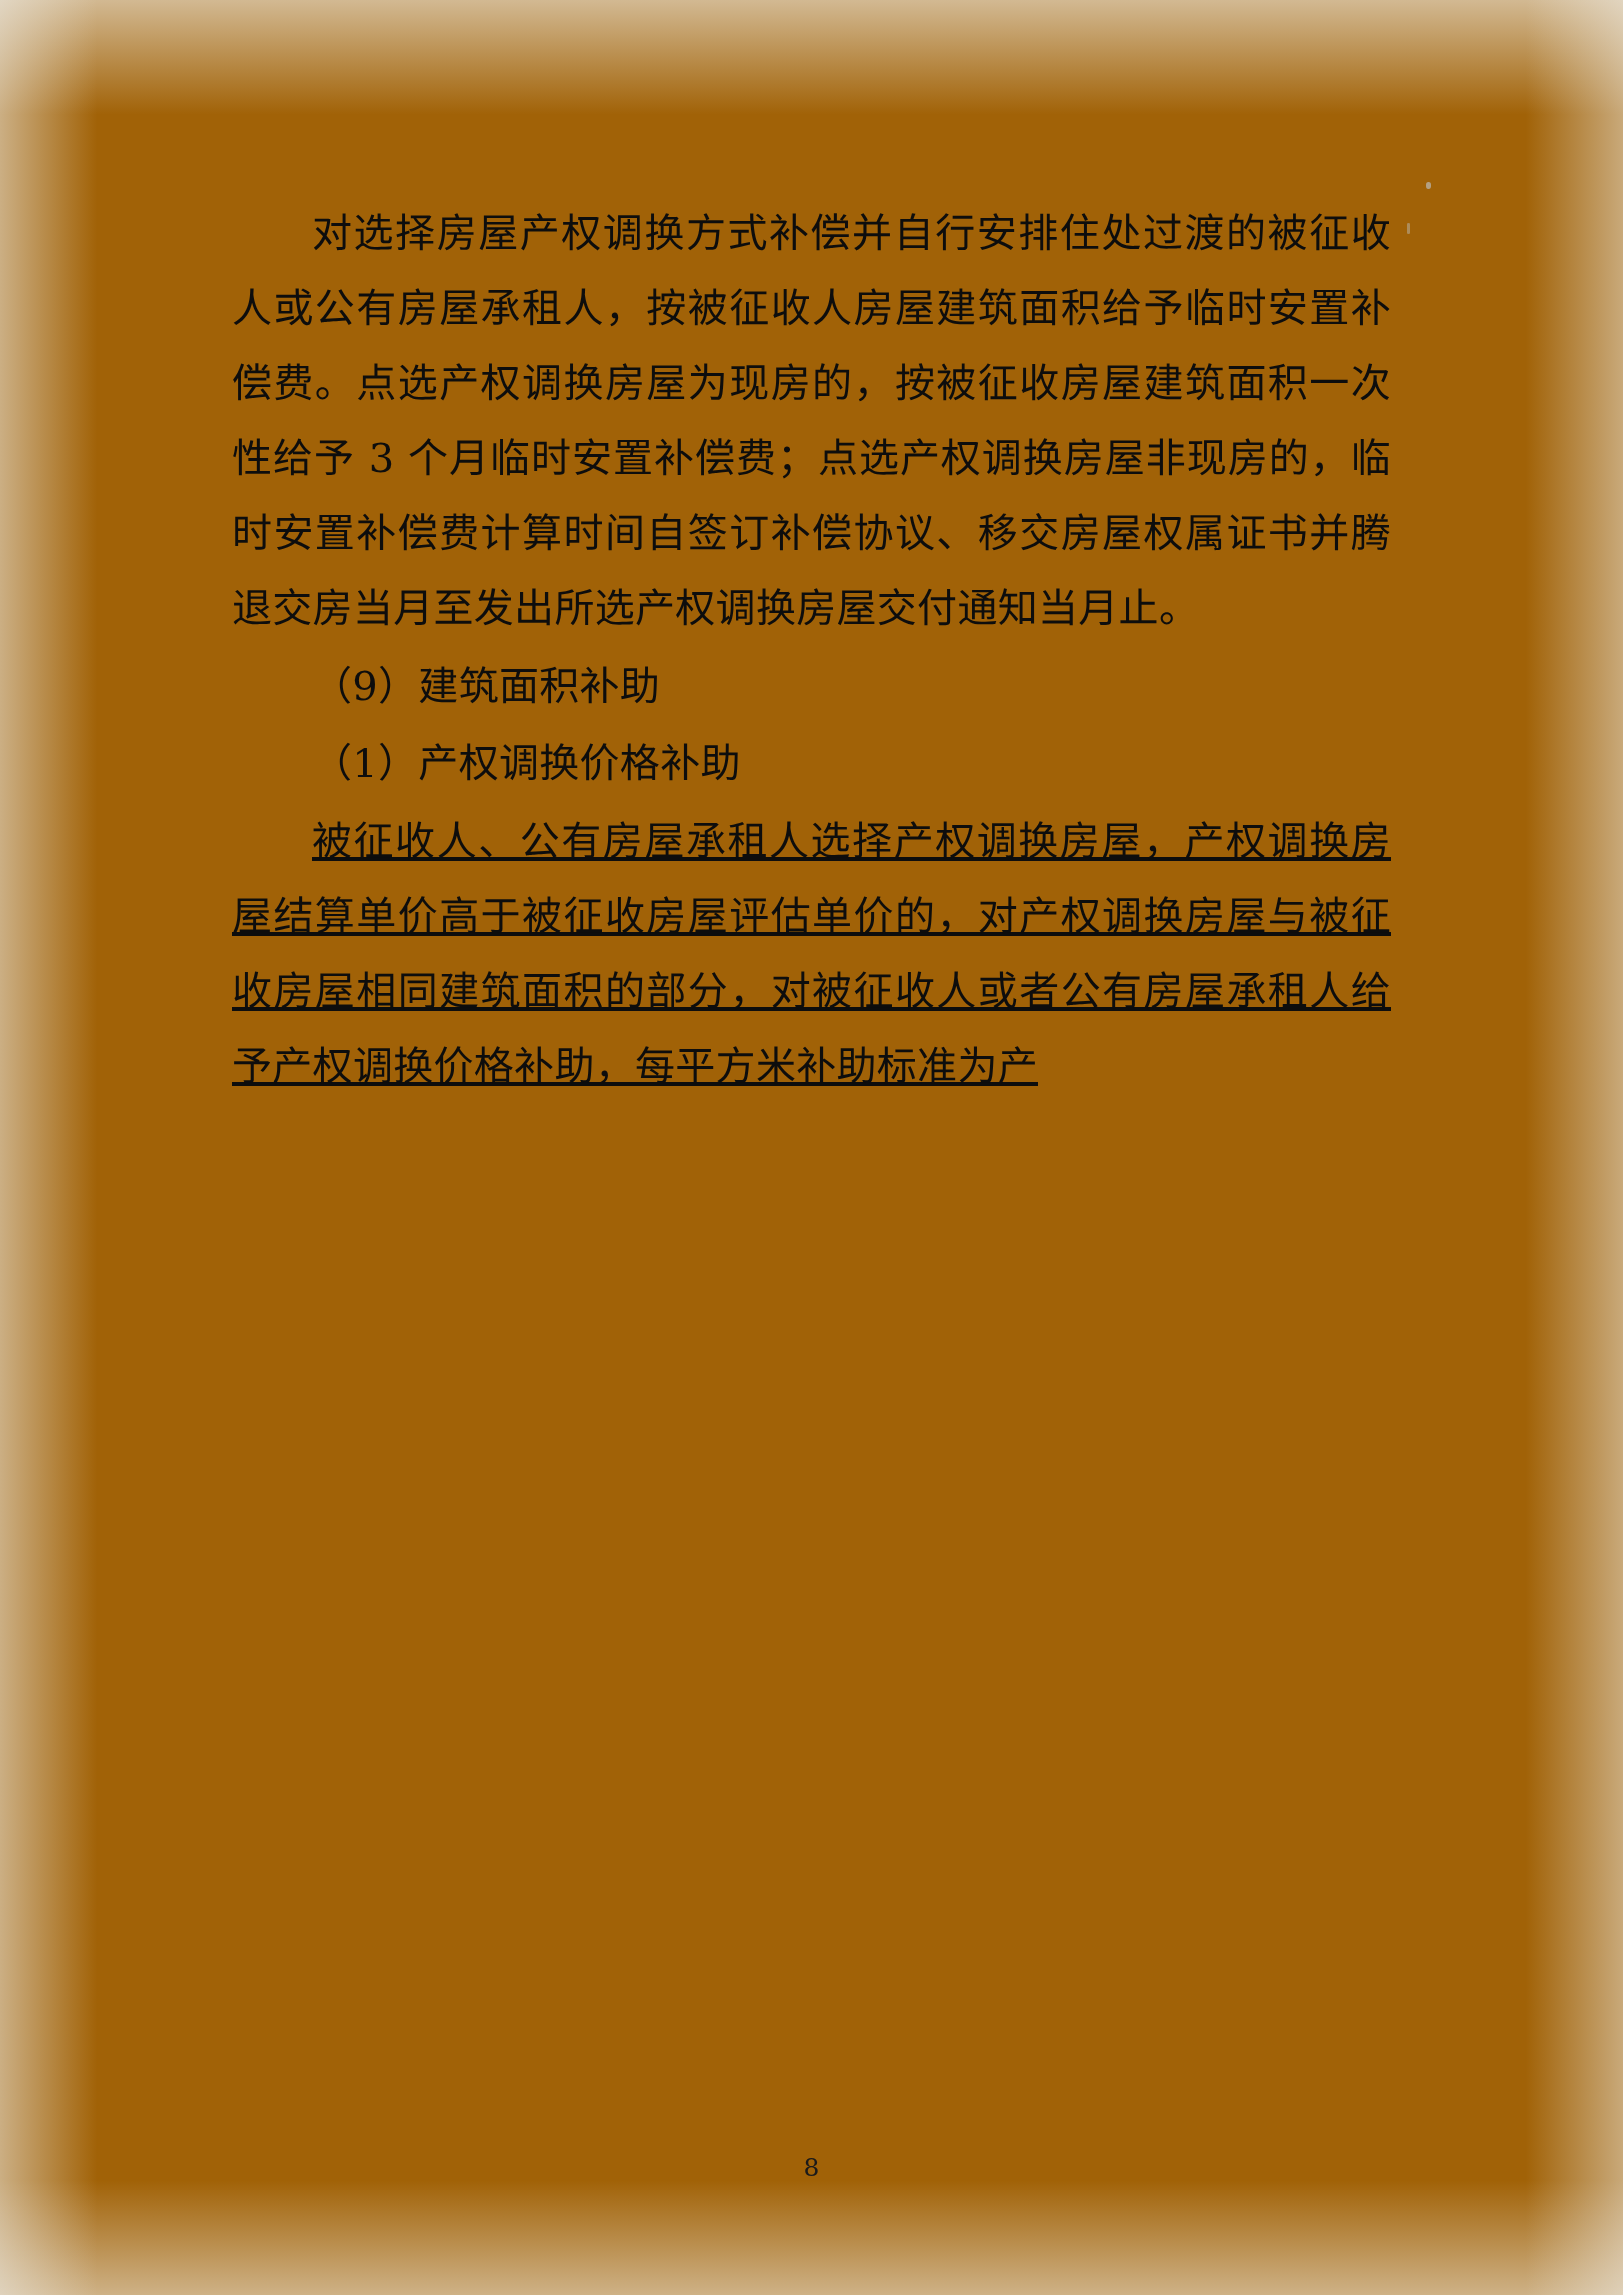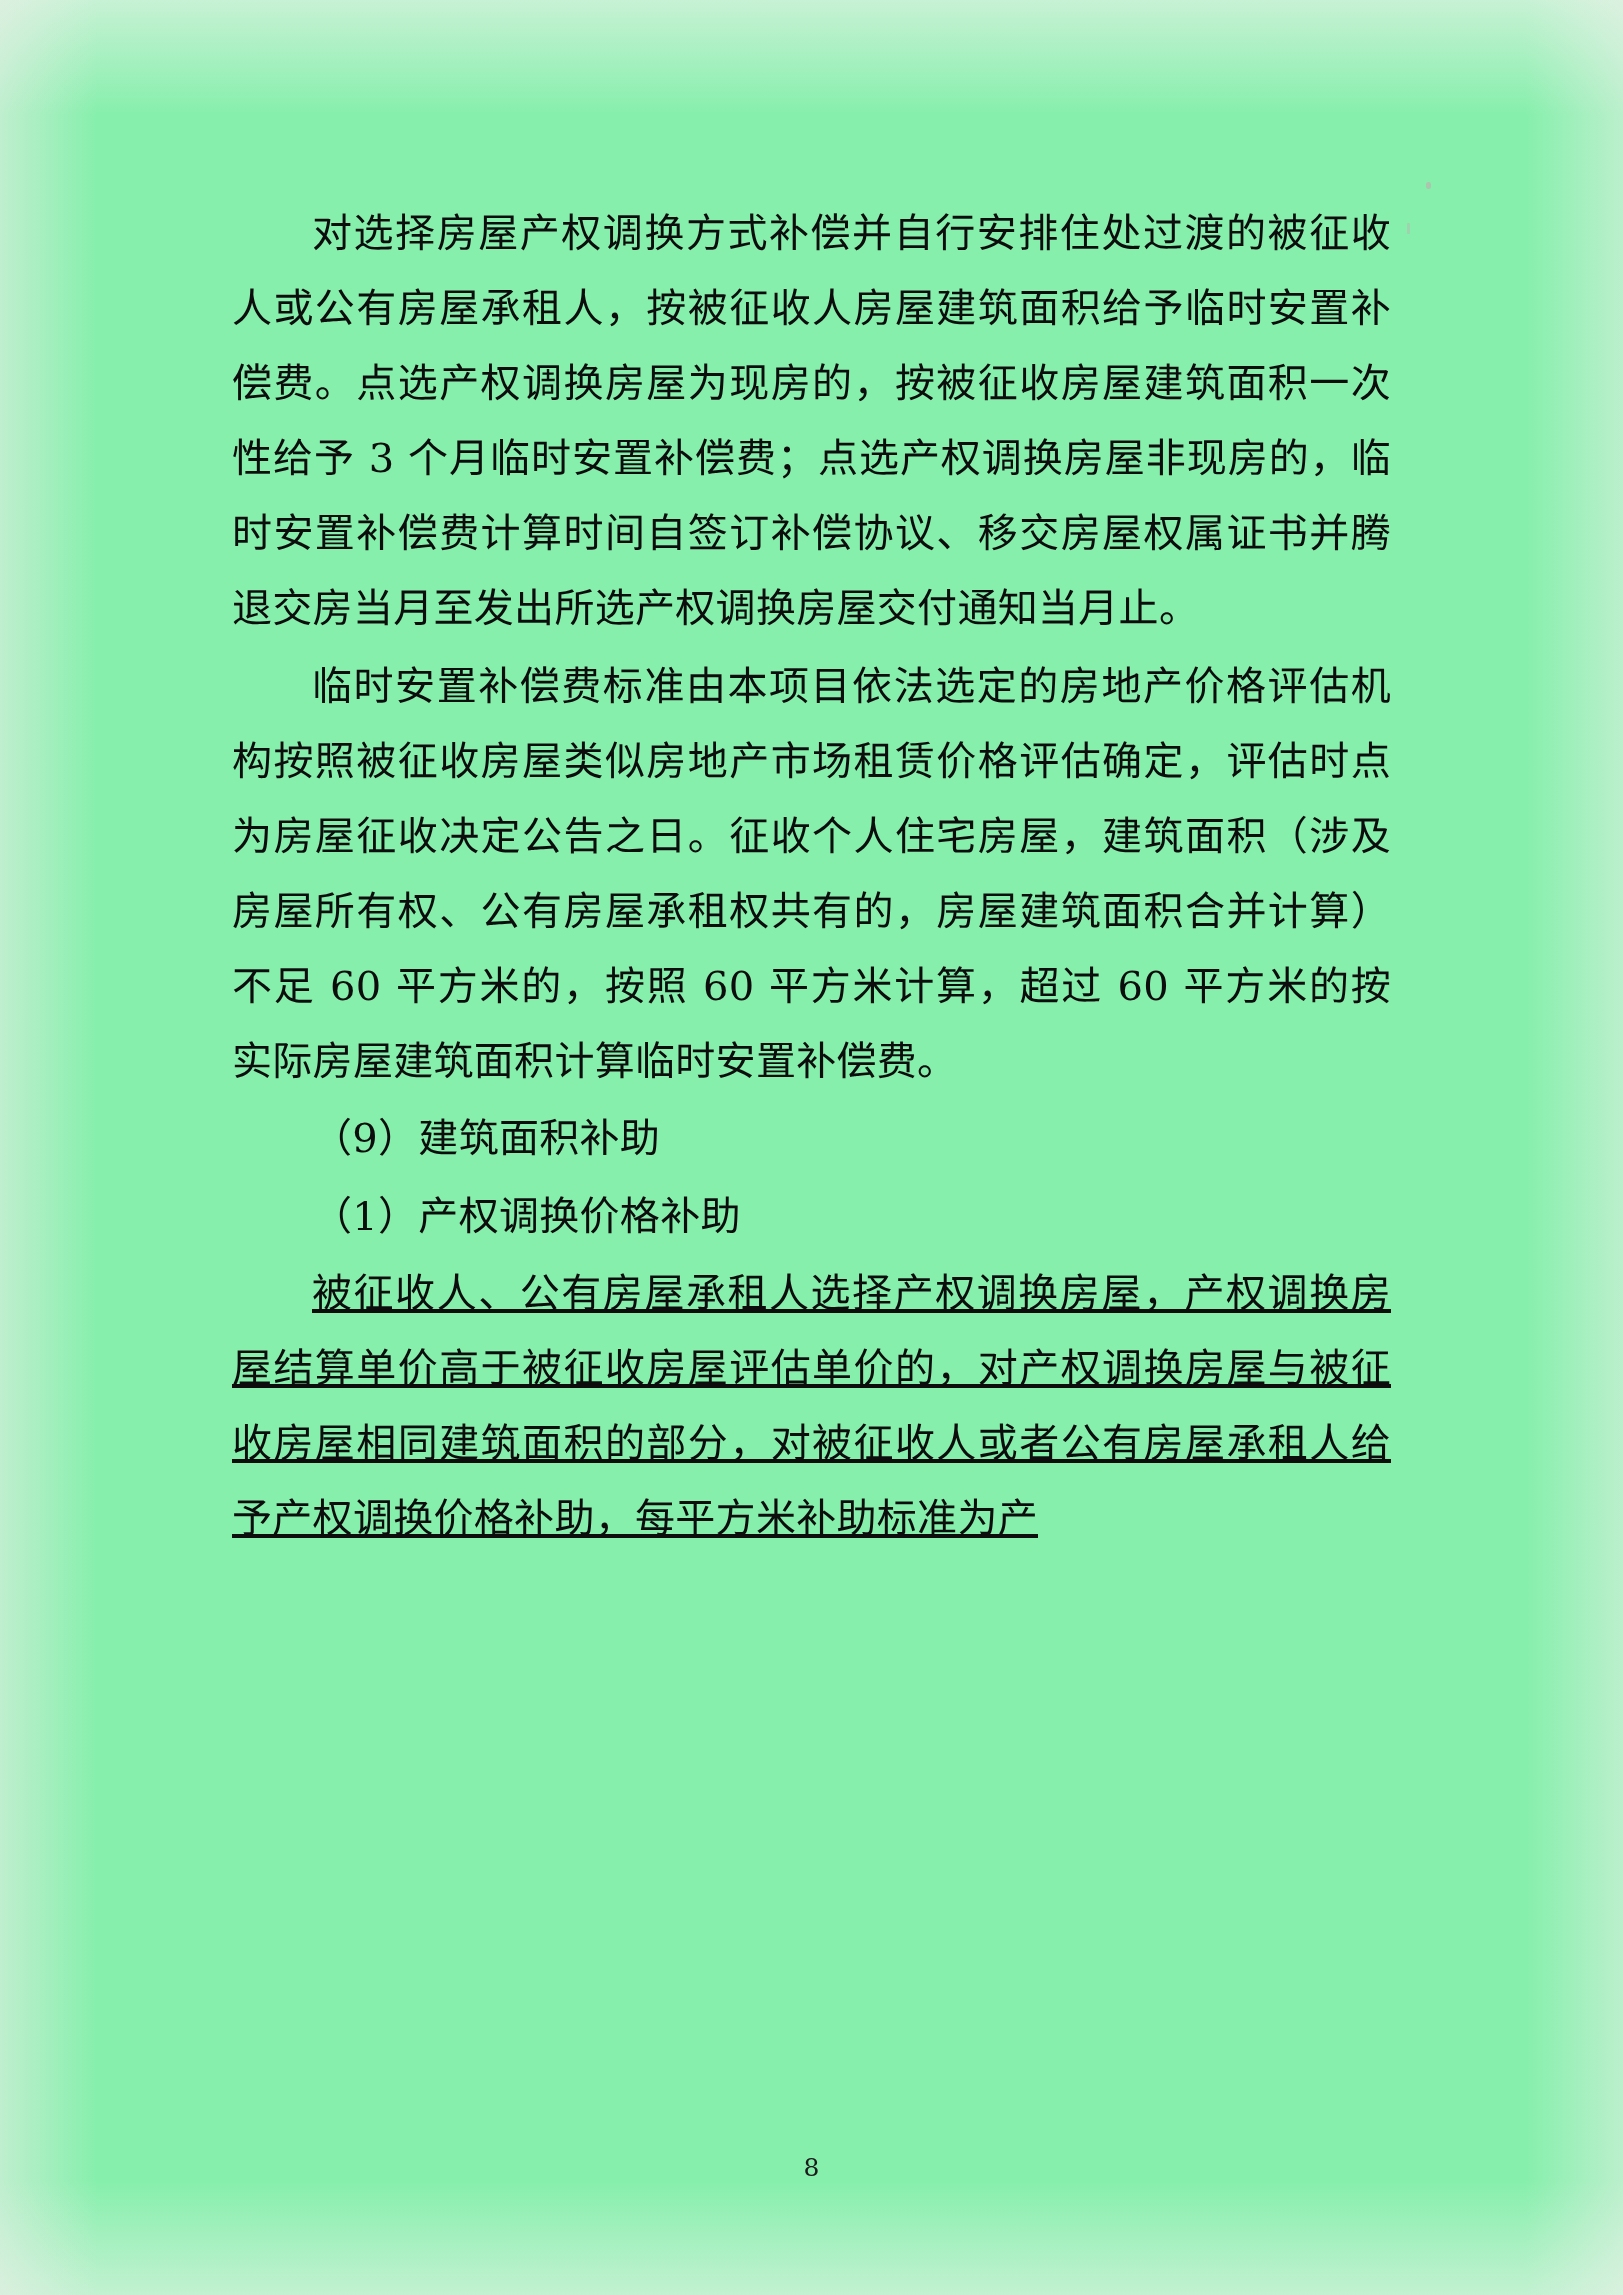--- a/index.html
+++ b/index.html
@@ -7,21 +7,21 @@
     padding: 0;
     background: #ffffff;
   }
   body {
     font-family: "DejaVu Serif", "Liberation Serif", serif;
   }
   .page {
     position: relative;
     width: 1623px;
     height: 2295px;
-    background: #86efac;
+    background: #a16207;
     overflow: hidden;
   }
   
   .paper-tint {
     position: absolute;
     inset: 0;
     background:
       linear-gradient(90deg, rgba(238,238,234,0.55) 0%, rgba(255,255,255,0) 6%, rgba(255,255,255,0) 94%, rgba(240,240,236,0.5) 100%),
       linear-gradient(180deg, rgba(243,243,239,0.6) 0%, rgba(255,255,255,0) 5%, rgba(255,255,255,0) 95%, rgba(243,243,239,0.55) 100%);
     pointer-events: none;
@@ -70,21 +70,20 @@
 </head>
 <body>
 
 <div class="page">
   <div class="paper-tint"></div>
   <div class="speck s1"></div>
   <div class="speck s2"></div>
 
   <div class="content">
     <p class="para">对选择房屋产权调换方式补偿并自行安排住处过渡的被征收人或公有房屋承租人，按被征收人房屋建筑面积给予临时安置补偿费。点选产权调换房屋为现房的，按被征收房屋建筑面积一次性给予 3 个月临时安置补偿费；点选产权调换房屋非现房的，临时安置补偿费计算时间自签订补偿协议、移交房屋权属证书并腾退交房当月至发出所选产权调换房屋交付通知当月止。</p>
-    <p class="para">临时安置补偿费标准由本项目依法选定的房地产价格评估机构按照被征收房屋类似房地产市场租赁价格评估确定，评估时点为房屋征收决定公告之日。征收个人住宅房屋，建筑面积（涉及房屋所有权、公有房屋承租权共有的，房屋建筑面积合并计算）不足 60 平方米的，按照 60 平方米计算，超过 60 平方米的按实际房屋建筑面积计算临时安置补偿费。</p>
     <p class="para">（9）建筑面积补助</p>
     <p class="para">（1）产权调换价格补助</p>
     <p class="para">被征收人、公有房屋承租人选择产权调换房屋，产权调换房屋结算单价高于被征收房屋评估单价的，对产权调换房屋与被征收房屋相同建筑面积的部分，对被征收人或者公有房屋承租人给予产权调换价格补助，每平方米补助标准为产</p>
   </div>
 
   <div class="page-number">8</div>
 </div>
 
 
 </body></html>

